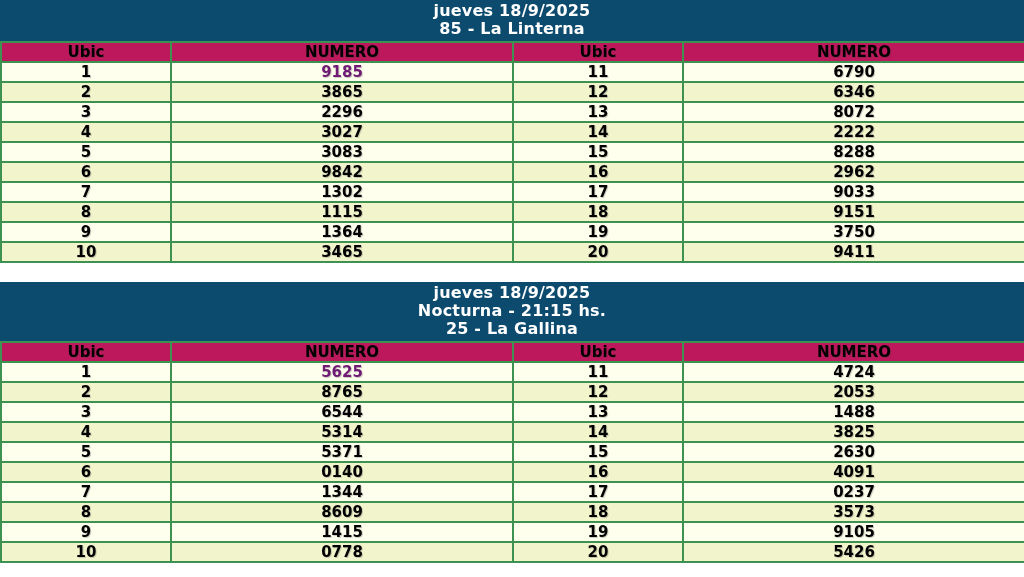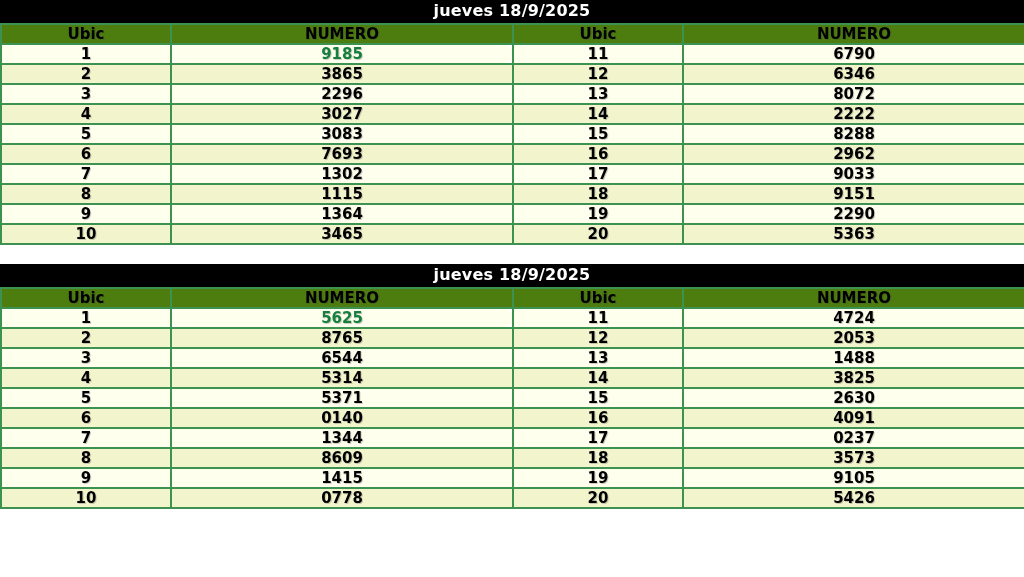--- a/index.html
+++ b/index.html
@@ -6,21 +6,21 @@
   body {
     width: 1024px;
     font-family: "DejaVu Sans", "Liberation Sans", sans-serif;
     font-weight: bold;
     color: #000000;
   }
   .block { width: 1024px; }
   .block + .block { margin-top: 19px; }
 
   .green-header {
-    background: #000000;
+    background: #0c4a6e;
     color: #ffffff;
     text-align: center;
     padding: 2px 0 3px 0;
   }
   .green-header div {
     font-size: 16px;
     line-height: 18px;
     letter-spacing: 0.2px;
   }
 
@@ -35,31 +35,32 @@
   th, td {
     border: 2px solid #3d9151;
     text-align: center;
     vertical-align: middle;
     padding: 0;
     height: 18px;
     font-size: 15px;
     font-weight: bold;
     text-shadow: 1px 1px 0 rgba(60,60,60,0.25);
   }
-  thead th { background: #4d7c0f; height: 18px; }
+  thead th { background: #be185d; height: 18px; }
   tbody tr:nth-child(odd)  td { background: #ffffee; }
   tbody tr:nth-child(even) td { background: #f2f4cc; }
-  td.red { color: #15803d; border-radius: 10px; }
+  td.red { color: #701a75; }
 </style>
 </head>
 <body>
 
 <div class="block">
   <div class="green-header">
     <div>jueves 18/9/2025</div>
+    <div>85 - La Linterna</div>
   </div>
   <table>
     <colgroup>
         <col class="c-ubic">
         <col class="c-num">
         <col class="c-ubic">
         <col class="c-num">
       </colgroup>
     <thead>
       <tr>
@@ -95,55 +96,57 @@
           <td>2222</td>
         </tr>
       <tr>
           <td>5</td>
           <td>3083</td>
           <td>15</td>
           <td>8288</td>
         </tr>
       <tr>
           <td>6</td>
-          <td>7693</td>
+          <td>9842</td>
           <td>16</td>
           <td>2962</td>
         </tr>
       <tr>
           <td>7</td>
           <td>1302</td>
           <td>17</td>
           <td>9033</td>
         </tr>
       <tr>
           <td>8</td>
           <td>1115</td>
           <td>18</td>
           <td>9151</td>
         </tr>
       <tr>
           <td>9</td>
           <td>1364</td>
           <td>19</td>
-          <td>2290</td>
+          <td>3750</td>
         </tr>
       <tr>
           <td>10</td>
           <td>3465</td>
           <td>20</td>
-          <td>5363</td>
+          <td>9411</td>
         </tr>
     </tbody>
   </table>
 </div>
 
 <div class="block">
   <div class="green-header">
     <div>jueves 18/9/2025</div>
+    <div>Nocturna - 21:15 hs.</div>
+    <div>25 - La Gallina</div>
   </div>
   <table>
     <colgroup>
         <col class="c-ubic">
         <col class="c-num">
         <col class="c-ubic">
         <col class="c-num">
       </colgroup>
     <thead>
       <tr>

